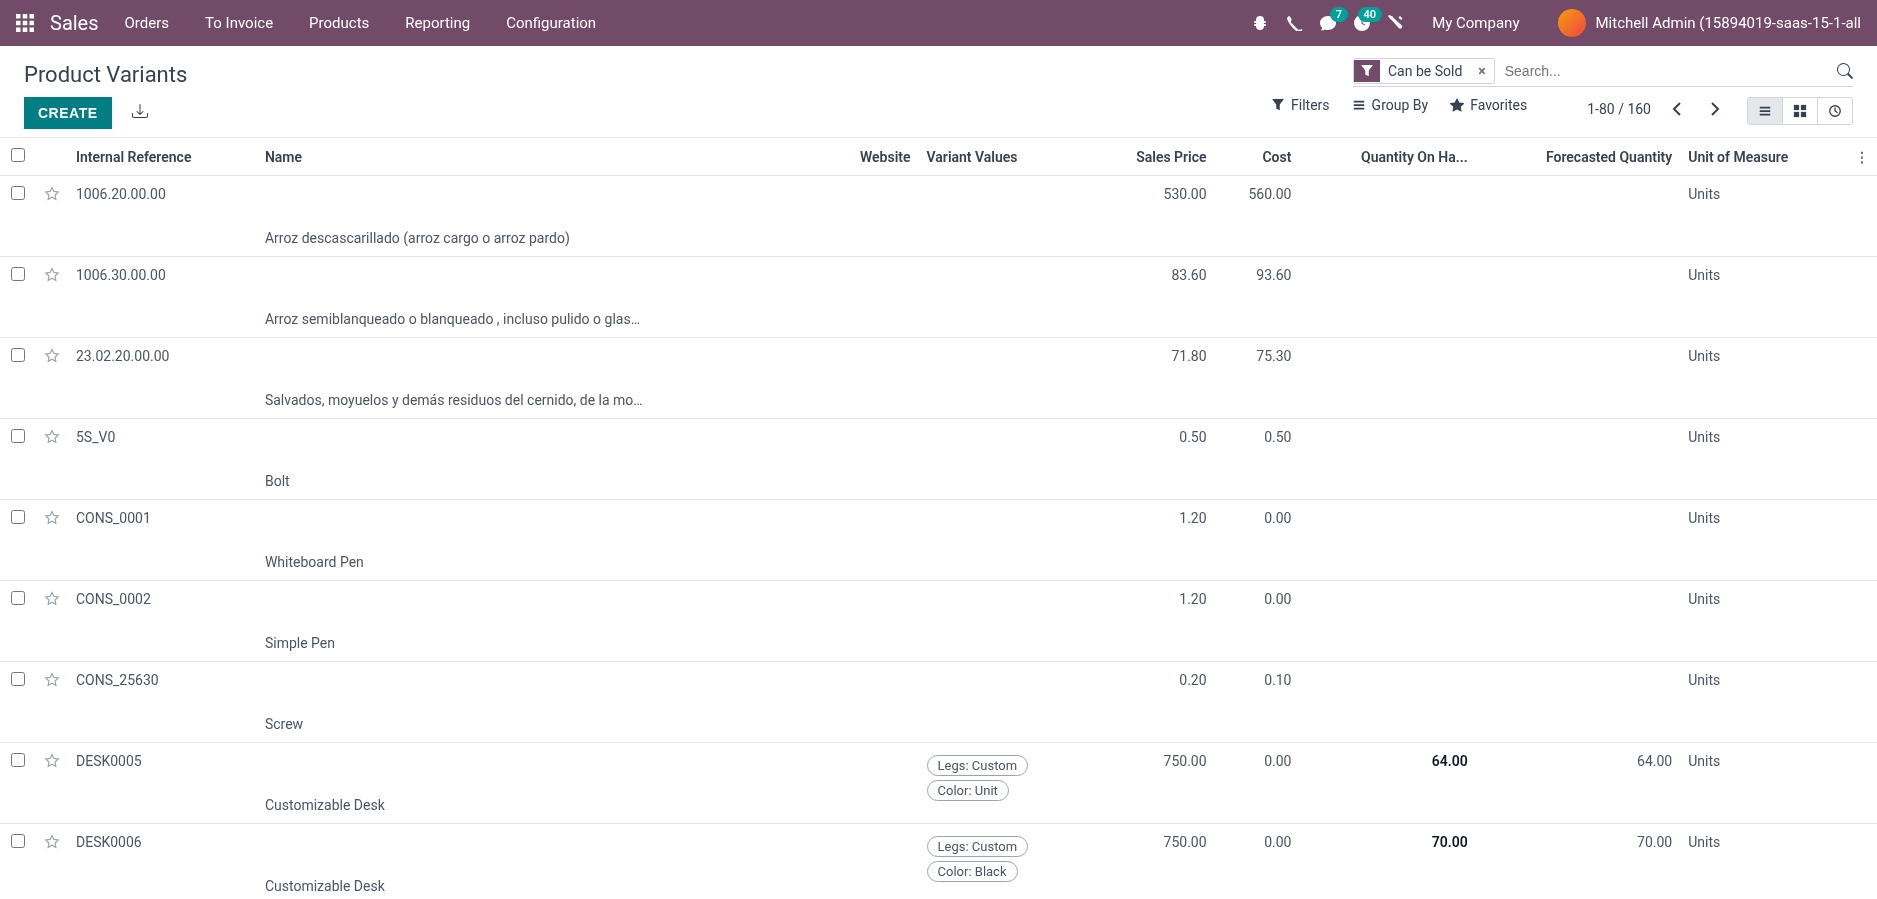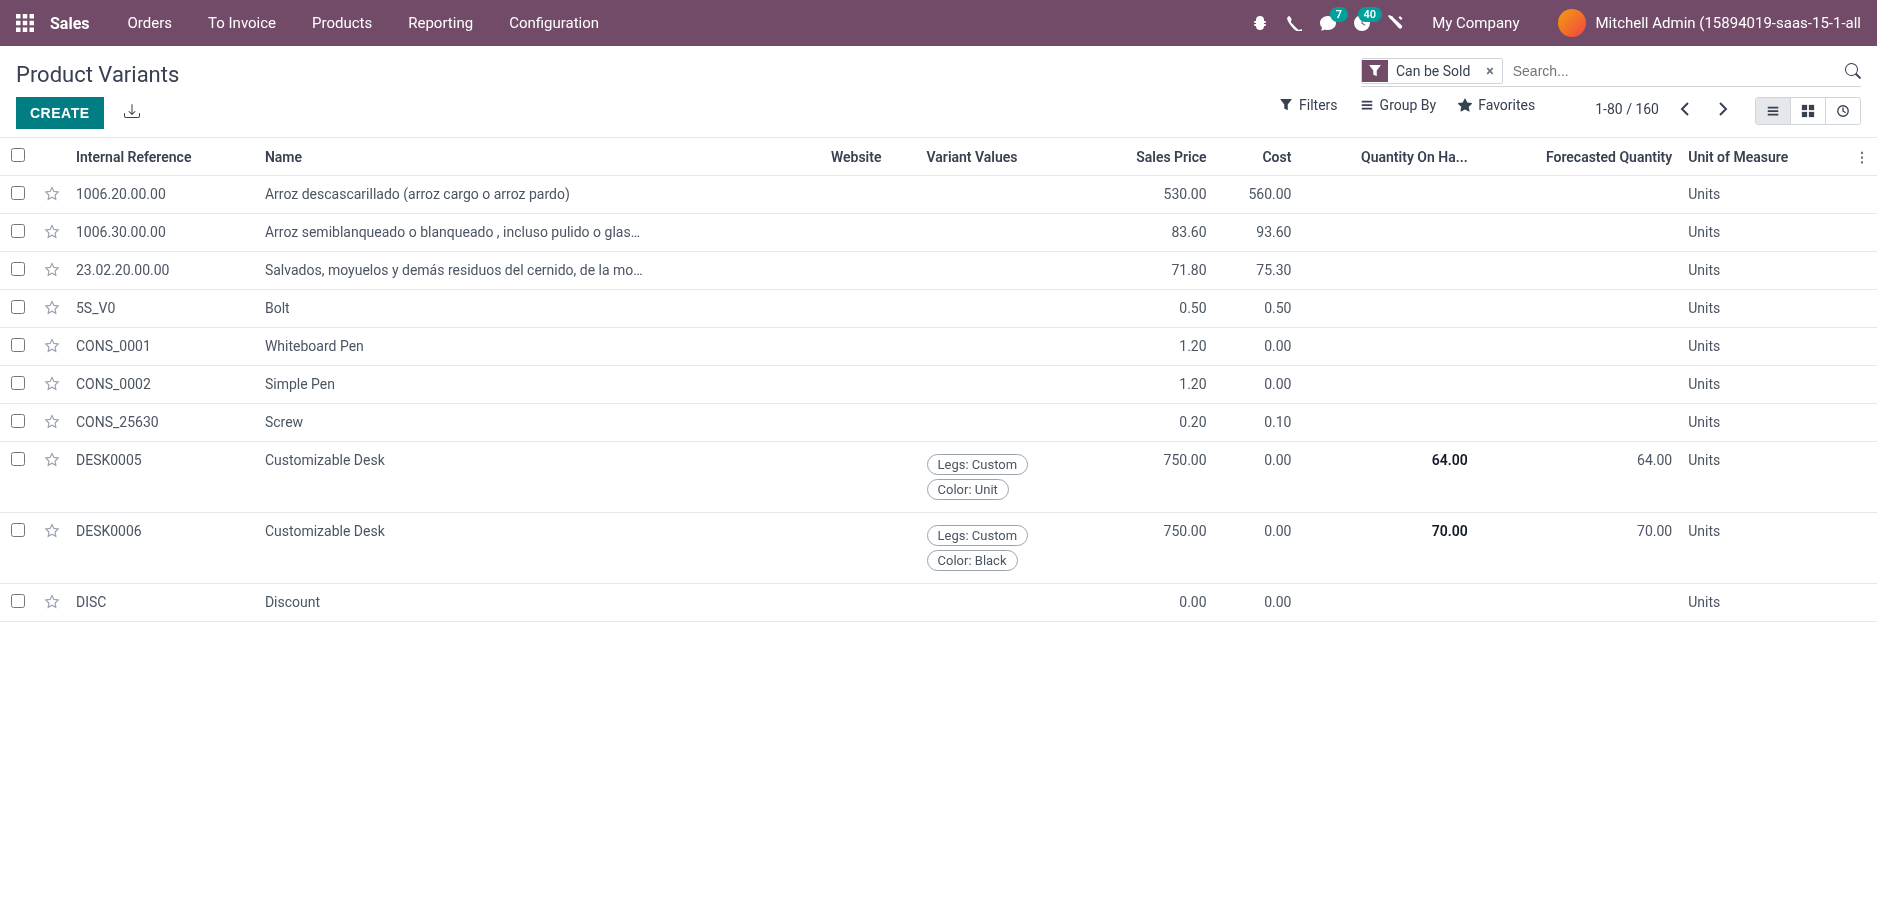--- a/index.html
+++ b/index.html
@@ -1,34 +1,34 @@
 <!DOCTYPE html>
 <html><head>
   <meta charset="utf-8">
   <style>
     * { box-sizing: border-box; margin: 0; padding: 0; }
     body { font-family: -apple-system, BlinkMacSystemFont, "Segoe UI", Roboto, sans-serif; font-size: 14px; color: #374151; background: #fff; overflow-x: hidden; }
     
     
     .navbar { background: #714B67; color: #fff; display: flex; align-items: center; height: 46px; padding: 0 16px; }
     .navbar .apps-icon { margin-right: 16px; cursor: pointer; }
-    .navbar .brand { font-size: 16px; font-weight: 700; margin-right: 20px; color: #fff; }
+    .navbar .brand { font-size: 20px; font-weight: 400; margin-right: 8px; color: #fff; }
     .navbar .nav-links { display: flex; gap: 0; }
     .navbar .nav-link { color: #fff; padding: 0 18px; height: 44px; display: flex; align-items: center; cursor: pointer; font-size: 15px; }
     .navbar .spacer { flex: 1; }
     .navbar .right-icons { display: flex; align-items: center; gap: 18px; }
     .navbar .icon-btn { color: #fff; cursor: pointer; position: relative; display: flex; align-items: center; }
     .navbar .badge { position: absolute; top: -8px; right: -12px; background: #00A09D; color: #fff; border-radius: 10px; font-size: 11px; padding: 1px 6px; font-weight: 600; }
     .navbar .company { color: #fff; margin-left: 10px; font-size: 15px; }
     .navbar .user { display: flex; align-items: center; gap: 10px; margin-left: 20px; cursor: pointer; }
     .navbar .avatar { width: 28px; height: 28px; border-radius: 50%; background: linear-gradient(135deg,#f59e0b,#ef4444); }
     .navbar .username { color: #fff; font-size: 15px; }
     
     
-    .control-panel { padding: 12px 16px 8px; }
+    .control-panel { padding: 12px 24px 8px; }
     .cp-top { display: flex; align-items: flex-start; }
     .cp-title { font-size: 22px; color: #374151; flex: 0 0 auto; padding-top: 4px; }
     .cp-search-wrap { margin-left: auto; display: flex; align-items: center; border-bottom: 1px solid #d1d5db; min-width: 500px; padding-bottom: 2px; }
     .search-facet { display: inline-flex; align-items: center; border: 1px solid #d1d5db; border-radius: 2px; overflow: hidden; margin-right: 6px; }
     .search-facet .facet-icon { background: #714B67; color: #fff; padding: 4px 6px; display: flex; align-items: center; }
     .search-facet .facet-label { padding: 4px 8px; font-size: 14px; color: #374151; }
     .search-facet .facet-remove { padding: 4px 8px; cursor: pointer; color: #6b7280; font-weight: bold; }
     .search-input { border: none; outline: none; flex: 1; font-size: 14px; padding: 4px; }
     .search-btn { margin-left: 8px; cursor: pointer; color: #374151; }
     
@@ -50,21 +50,21 @@
     thead th { text-align: left; padding: 10px 8px; font-weight: 600; font-size: 14px; color: #374151; border-bottom: 1px solid #e5e7eb; white-space: nowrap; }
     thead th.num { text-align: right; }
     tbody tr { border-bottom: 1px solid #e5e7eb; }
     tbody td { padding: 10px 8px; font-size: 14px; color: #4b5563; vertical-align: top; }
     tbody td.num { text-align: right; }
     .checkbox-cell { width: 36px; text-align: center; }
     .star-cell { width: 30px; color: #9ca3af; cursor: pointer; }
     .variant-tag { display: inline-block; border: 1px solid #9ca3af; border-radius: 12px; padding: 2px 10px; font-size: 13px; margin: 2px 2px 2px 0; color: #4b5563; }
     .text-danger { color: #dc2626; }
     .text-bold { font-weight: 600; color: #111827; }
-    .ellipsis { white-space: nowrap; overflow: hidden; text-overflow: ellipsis; max-width: 440px; }
+    .ellipsis { white-space: nowrap; overflow: hidden; text-overflow: ellipsis; max-width: 440px; margin-top: 44px; }
     input[type=checkbox] { width: 14px; height: 14px; cursor: pointer; }
     .col-more { width: 28px; text-align: center; cursor: pointer; color: #6b7280; }
     
     svg { display: block; }
     .ic { width: 16px; height: 16px; fill: currentColor; }
     .ic-sm { width: 14px; height: 14px; fill: currentColor; }
     .ic-lg { width: 18px; height: 18px; fill: currentColor; }
   </style>
 </head>
 <body>
@@ -215,21 +215,21 @@
 </div>
 
 <div class="list-view">
   <table>
     <thead>
       <tr>
         <th class="checkbox-cell"><input type="checkbox" style=""></th>
         <th class="star-cell"></th>
         <th>Internal Reference</th>
         <th>Name</th>
-        <th style="text-align:left;">Website</th>
+        <th style="text-align:right;">Website</th>
         <th>Variant Values</th>
         <th class="num">Sales Price</th>
         <th class="num">Cost</th>
         <th class="num">Quantity On Ha...</th>
         <th class="num">Forecasted Quantity</th>
         <th>Unit of Measure</th>
         <th class="col-more">⋮</th>
       </tr>
     </thead>
     <tbody id="table-body">

